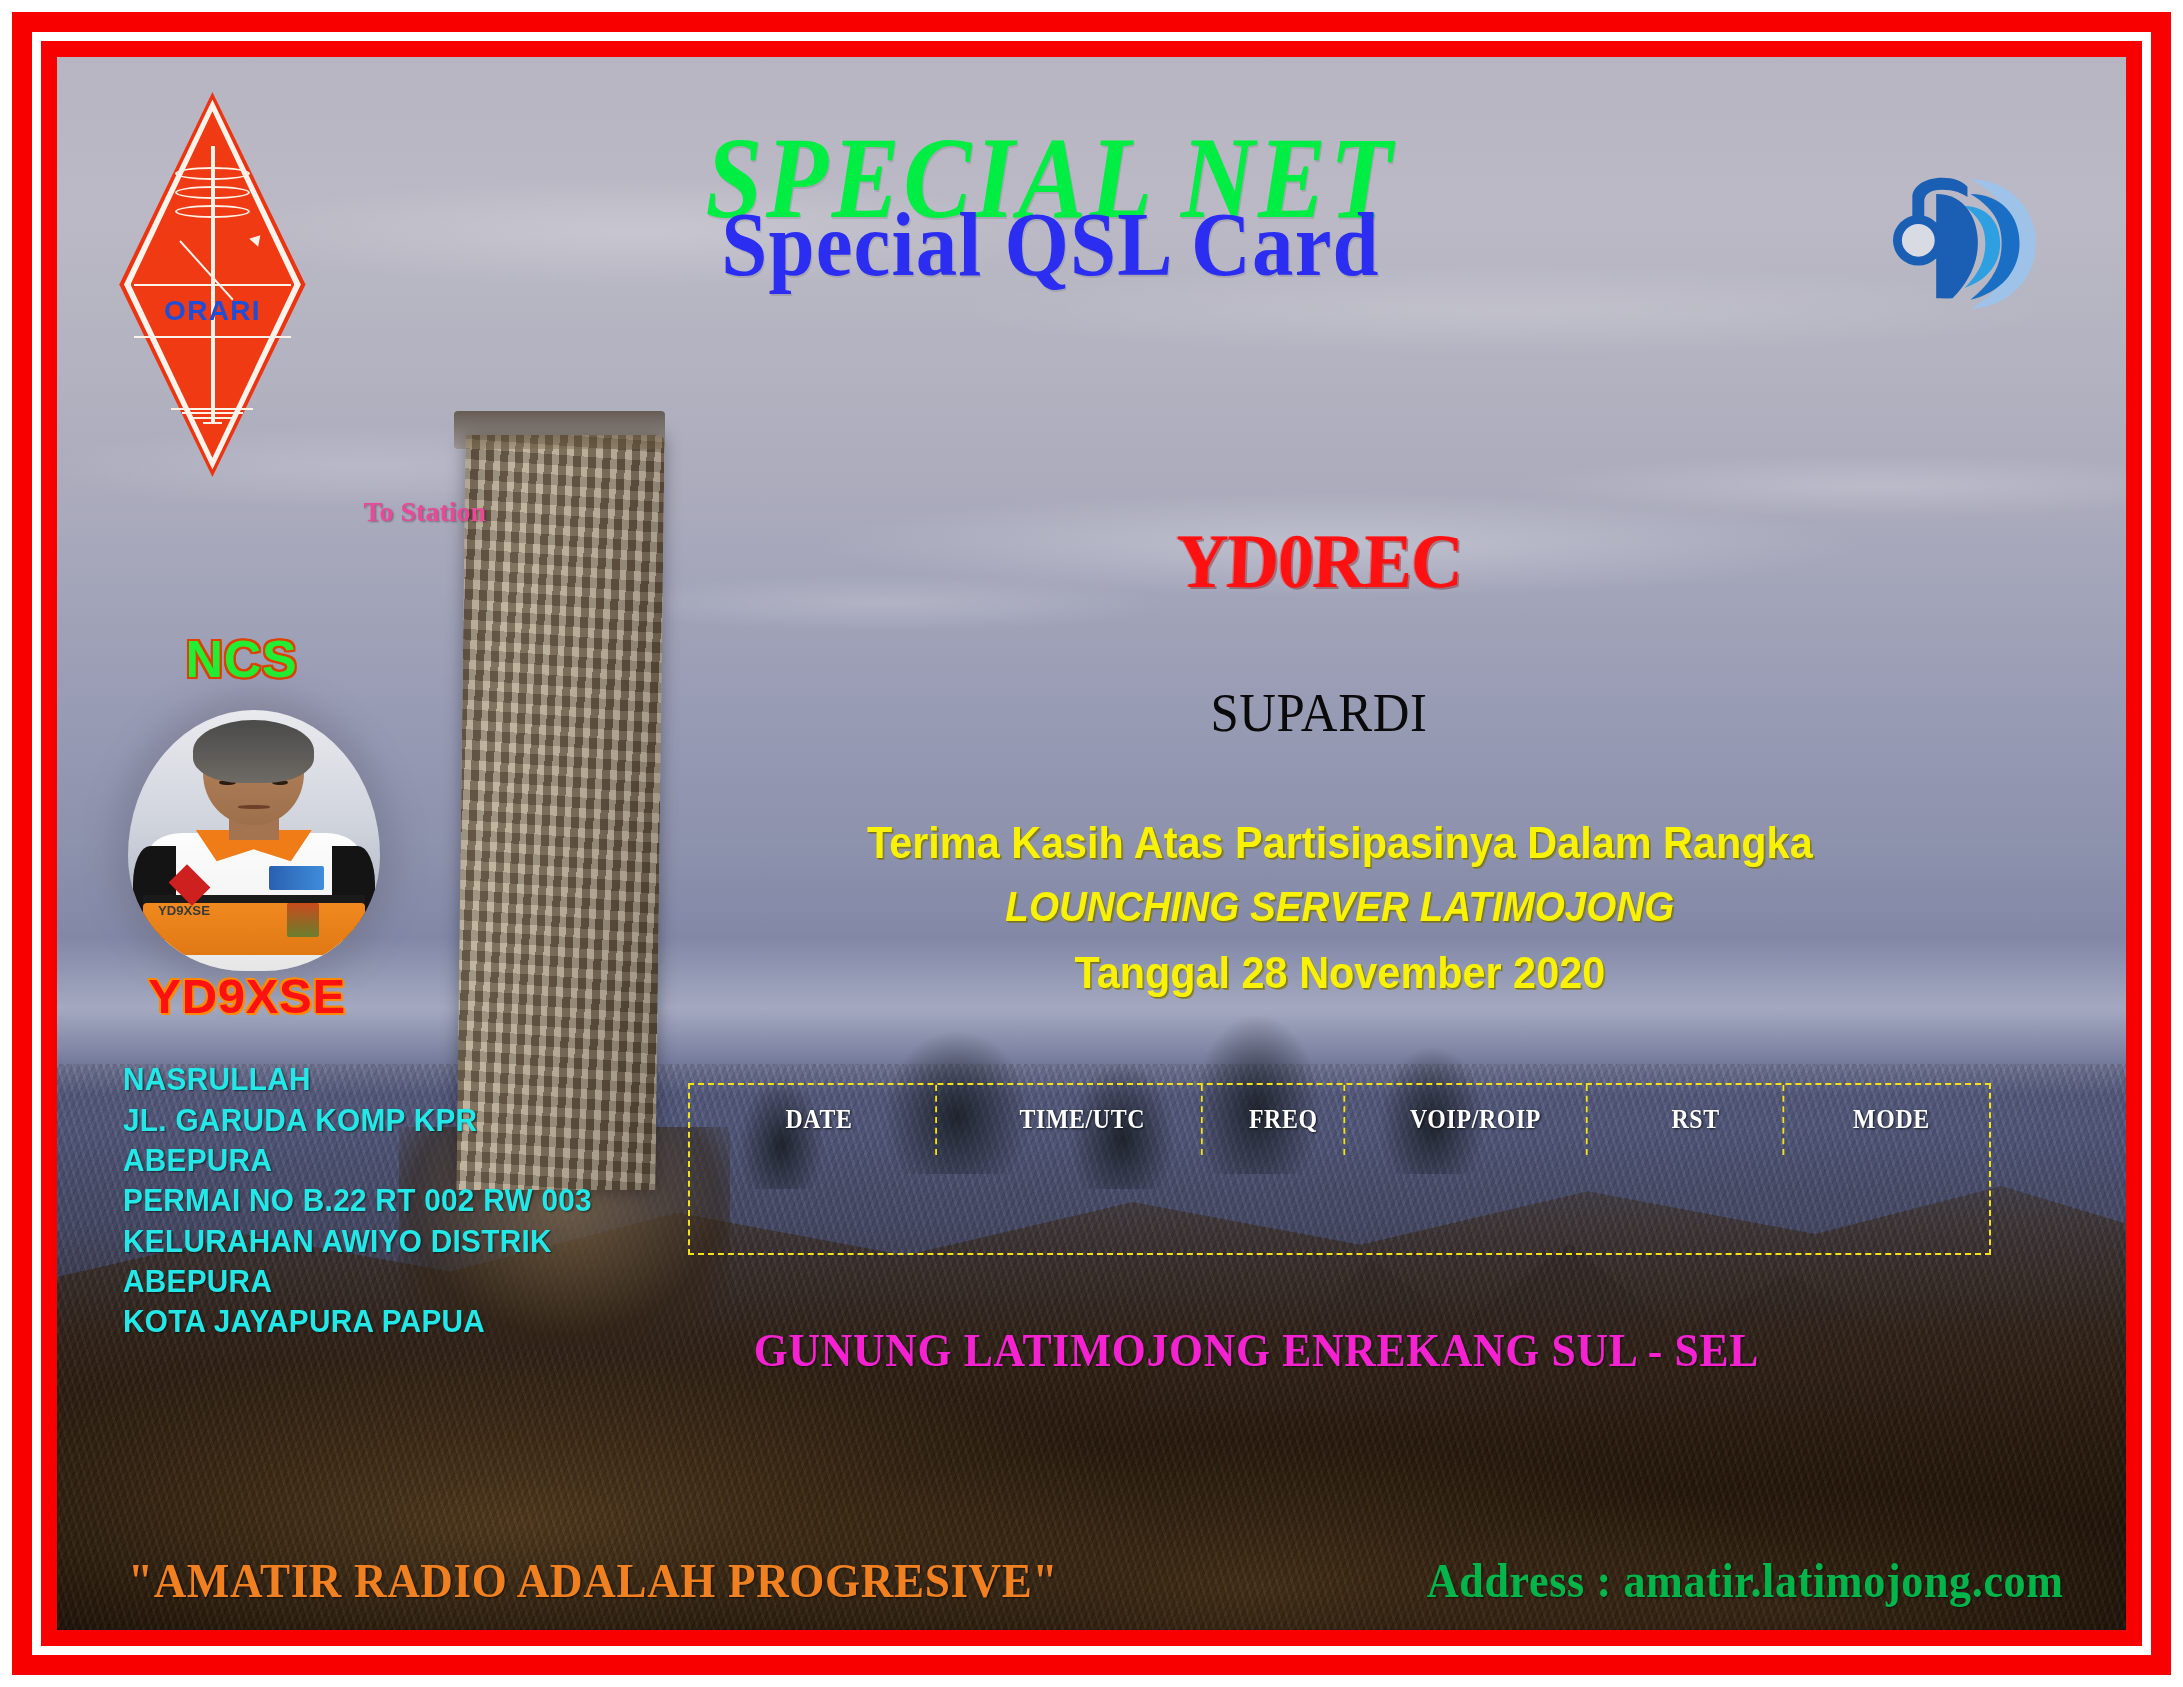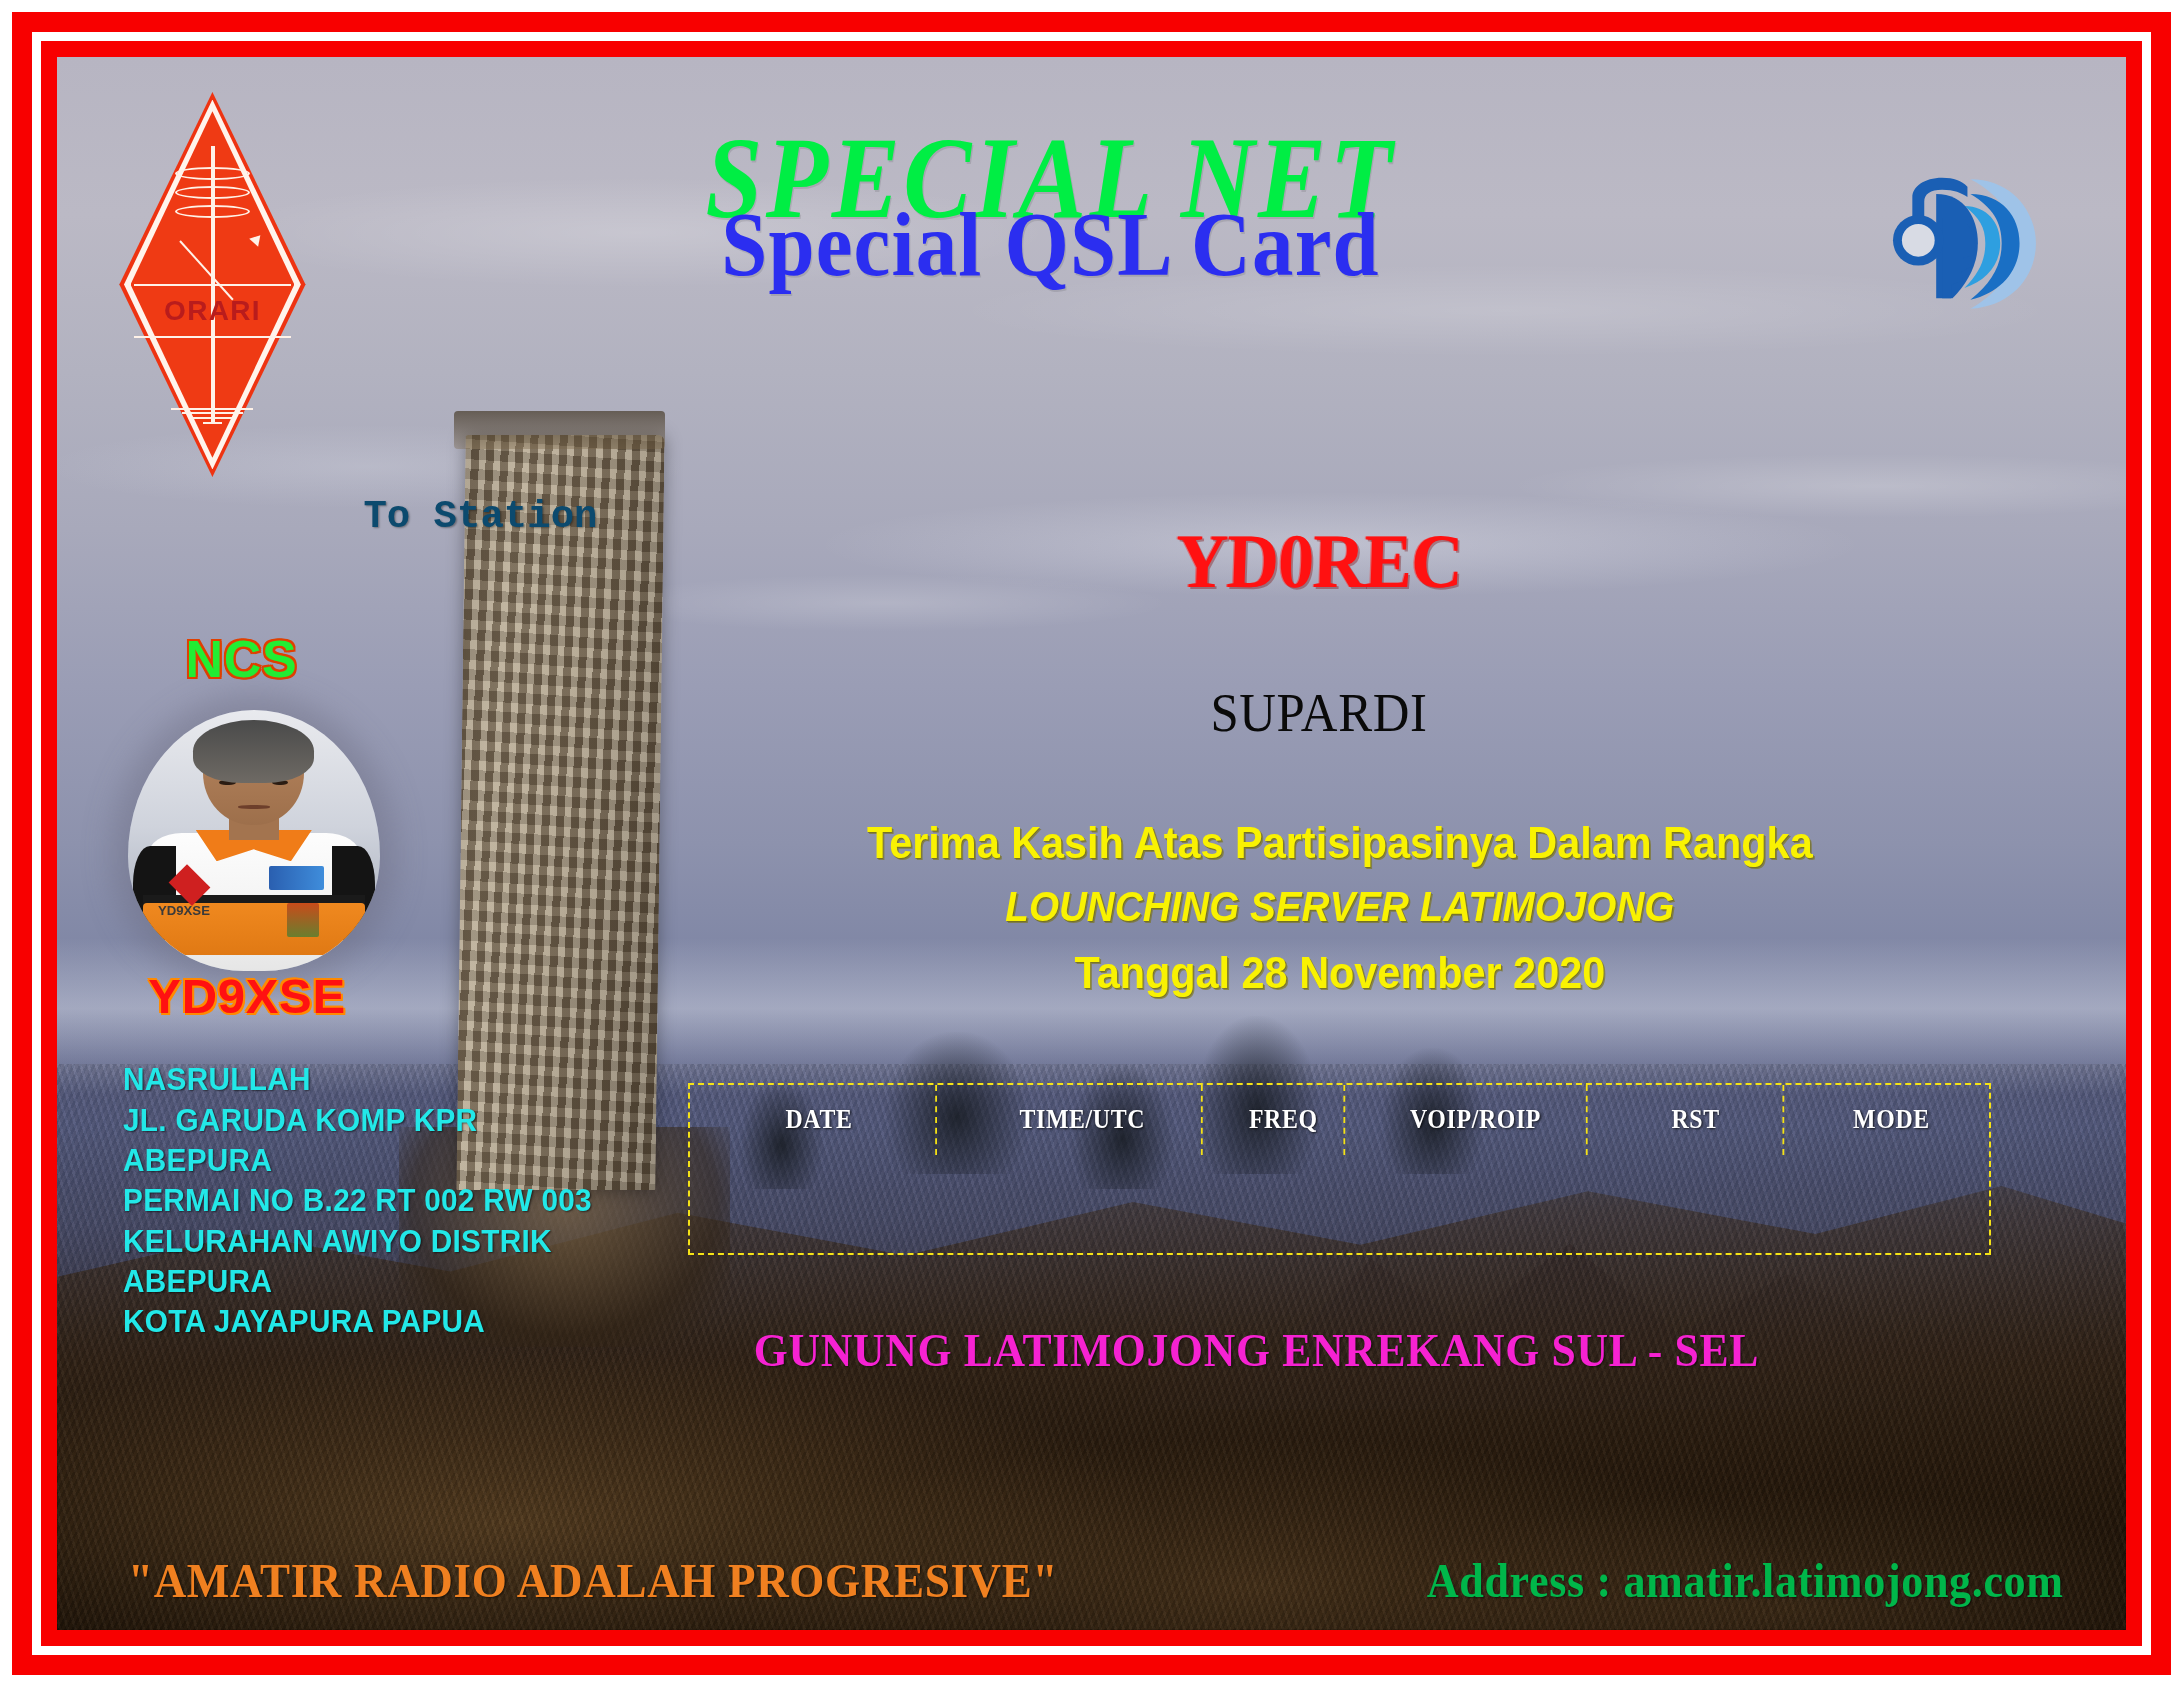--- a/index.html
+++ b/index.html
@@ -192,21 +192,21 @@
     border-left:6.6px solid transparent; border-right:6.6px solid transparent;
     border-bottom:10.6px solid #fff2e8;
     transform:rotate(42deg);
   }
   #orari-band {
     position:absolute; left:8%; top:50%; right:8%; height:14%;
     border-top:2.6px solid #fff2e8; border-bottom:2.6px solid #fff2e8;
     display:flex; align-items:center; justify-content:center;
   }
   #orari-band span {
-    color:#b91c1c;
+    color:#1d4ed8;
     font-family:"Liberation Sans", sans-serif;
     font-weight:700;
     font-size:28px;
     letter-spacing:1.3px;
   }
   #orari-gnd { position:absolute; left:28%; bottom:10%; width:44%; height:8%; }
   #orari-gnd i { display:block; margin:0 auto 2.6px; height:2px; background:#fff2e8; }
   #orari-gnd i:nth-child(1){width:100%}
   #orari-gnd i:nth-child(2){width:74%}
   #orari-gnd i:nth-child(3){width:48%}
@@ -235,24 +235,24 @@
     font-family:"Liberation Serif", serif;
     font-weight:700;
     font-size:90px; line-height:1;
     letter-spacing:1.3px;
     transform:scaleX(.92);
     text-shadow:1.3px 2px 0 rgba(0,0,0,.10);
     white-space:nowrap;
   }
   #to-station {
     position:absolute; left:14.8%; top:28.0%;
-    color:#0c4a6e;
-    font-family:Liberation Mono, monospace;
-    font-weight:700;
-    font-size:39px; line-height:1;
+    color:#ec4899;
+    font-family:Liberation Serif, serif;
+    font-weight:700;
+    font-size:28px; line-height:1;
     text-shadow:1.3px 1.3px 2px rgba(0,0,0,.35);
     white-space:nowrap;
   }
   #callsign {
     position:absolute; left:42%; top:29.6%; width:38%;
     text-align:center;
     color:#ff1111;
     font-family:"Liberation Serif", serif;
     font-weight:700;
     font-size:77px; line-height:1;

